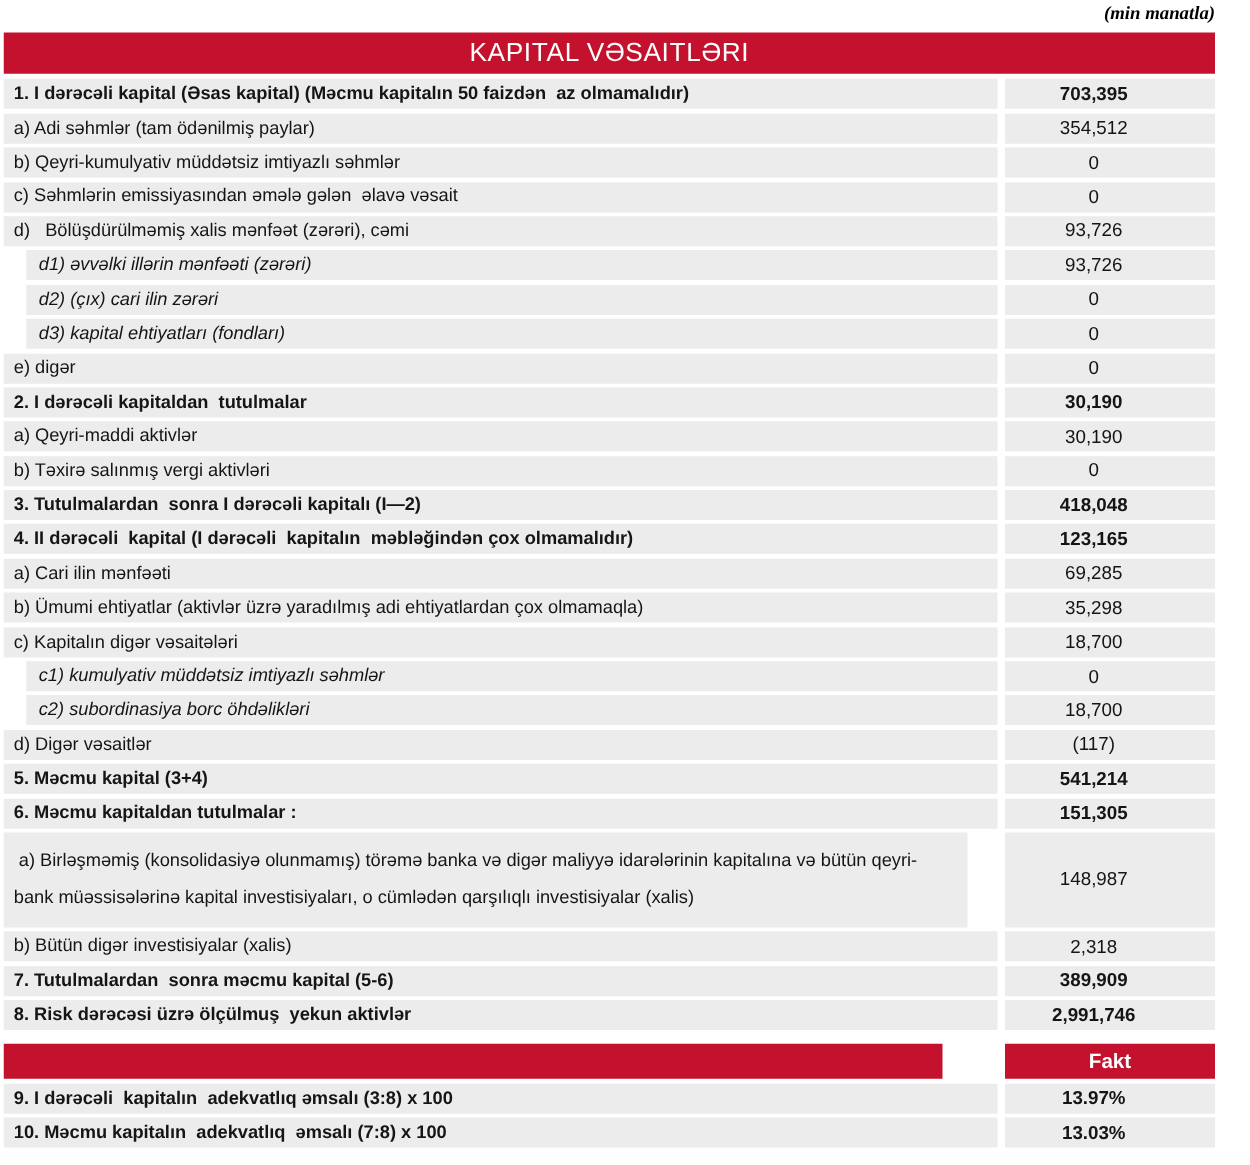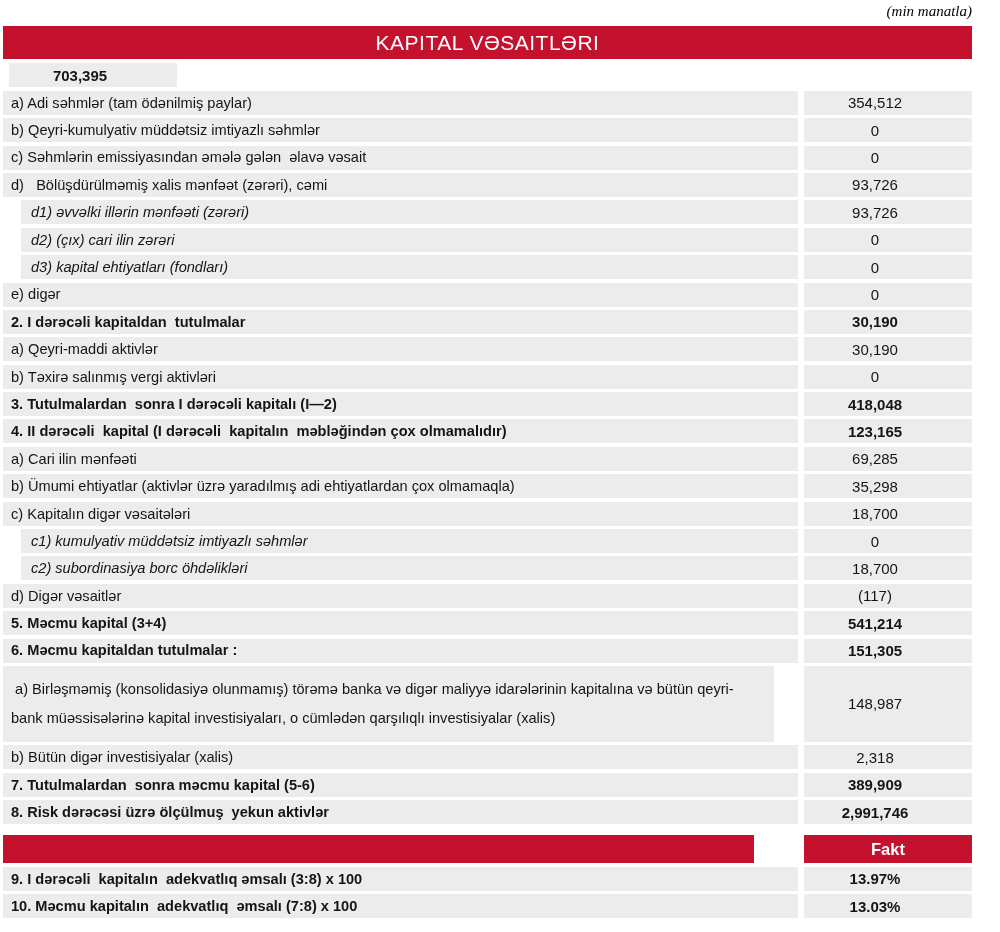--- a/index.html
+++ b/index.html
@@ -12,21 +12,21 @@
     color: #151515;
     position: relative;
     overflow: hidden;
   }
   .note {
     position: absolute;
     top: 3px;
     right: 28px;
     font-family: "Liberation Serif", serif;
     font-style: italic;
-    font-weight: normal;
+    font-weight: bold;
     font-size: 15px;
     color: #000;
   }
   .tbl {
     position: absolute;
     left: 3px;
     width: 969px;
   }
   #table1 { top: 26px; }
   #table2 { top: 835px; }
@@ -86,20 +86,21 @@
 </style>
 </head>
 <body>
 
 <div class="note">(min manatla)</div>
 
 <div class="tbl" id="table1">
   <div class="title-bar">KAPITAL VƏSAITLƏRI</div>
   <div id="t1rows">
       <div class="row bold">
+    <div class="cell-label">1. I dərəcəli kapital (Əsas kapital) (Məcmu kapitalın 50 faizdən  az olmamalıdır)</div>
     <div class="cell-value">703,395</div>
   </div>
       <div class="row">
     <div class="cell-label">a) Adi səhmlər (tam ödənilmiş paylar)</div>
     <div class="cell-value">354,512</div>
   </div>
       <div class="row">
     <div class="cell-label">b) Qeyri-kumulyativ müddətsiz imtiyazlı səhmlər</div>
     <div class="cell-value">0</div>
   </div>

